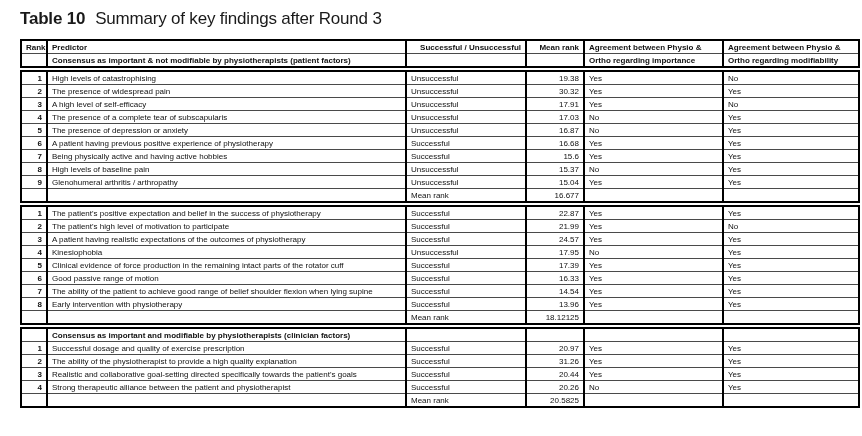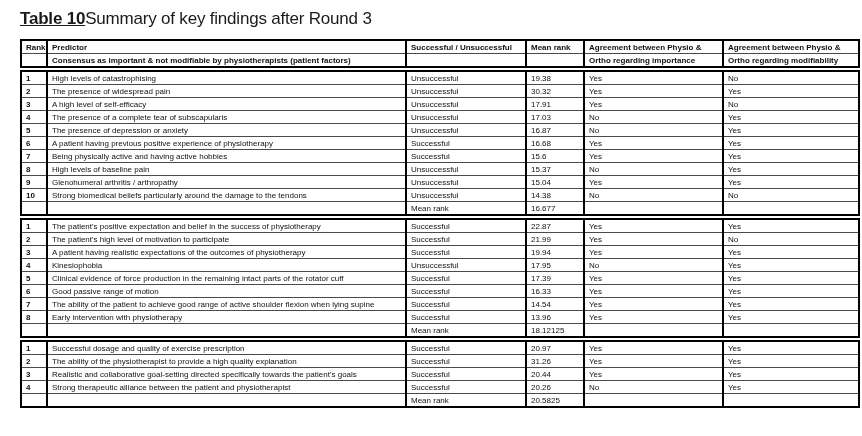--- a/index.html
+++ b/index.html
@@ -7,21 +7,21 @@
     width:862px;height:436px;overflow:hidden;
     font-family:"Liberation Sans","DejaVu Sans",sans-serif;
     color:#111;
   }
   .title{
     margin:9px 0 0 20px;
     font-size:17px;
     color:#1a1a1a;
     letter-spacing:-0.2px;
   }
-  .title .tnum{font-weight:bold;text-decoration:underline;}
+  .title .tnum{font-weight:bold;margin-right:10px;}
   .title .ttext{font-weight:normal;}
   .table-wrap{margin-top:10px;}
   table.tblock{
     border-collapse:collapse;
     table-layout:fixed;
     width:838px;
     margin:0 0 2px 20px;
     border:2px solid #000;
   }
   table.tblock td{
@@ -32,22 +32,22 @@
     height:12px;
     padding:0 4px;
     font-size:8px;
     line-height:11px;
     white-space:nowrap;
     overflow:hidden;
     vertical-align:middle;
     color:#111;
   }
   .bold{font-weight:bold;}
-  .c-center{text-align:left;}
-  .c-rank{text-align:left;padding:0 1px;margin-left:44px;}
+  .c-center{text-align:right;}
+  .c-rank{text-align:right;padding:0 1px;margin-left:44px;}
   col.w-rank{width:26px;}
   col.w-pred{width:359px;}
   col.w-out{width:120px;}
   col.w-mean{width:58px;}
   col.w-agr1{width:139px;}
   col.w-agr2{width:136px;}
 </style>
 </head>
 <body>
 
@@ -162,28 +162,20 @@
         </tr>
         <tr>
           <td class="bold c-rank">9</td>
           <td>Glenohumeral arthritis / arthropathy</td>
           <td>Unsuccessful</td>
           <td class="c-center">15.04</td>
           <td>Yes</td>
           <td>Yes</td>
         </tr>
         <tr>
-          <td class="bold c-rank">10</td>
-          <td>Strong biomedical beliefs particularly around the damage to the tendons</td>
-          <td>Unsuccessful</td>
-          <td class="c-center">14.38</td>
-          <td>No</td>
-          <td>No</td>
-        </tr>
-        <tr>
           <td class="c-rank"></td>
           <td></td>
           <td>Mean rank</td>
           <td class="c-center">16.677</td>
           <td></td>
           <td></td>
         </tr>
       </tbody>
   </table>
 
@@ -210,21 +202,21 @@
           <td>The patient's high level of motivation to participate</td>
           <td>Successful</td>
           <td class="c-center">21.99</td>
           <td>Yes</td>
           <td>No</td>
         </tr>
         <tr>
           <td class="bold c-rank">3</td>
           <td>A patient having realistic expectations of the outcomes of physiotherapy</td>
           <td>Successful</td>
-          <td class="c-center">19.94</td>
+          <td class="c-center">24.57</td>
           <td>Yes</td>
           <td>Yes</td>
         </tr>
         <tr>
           <td class="bold c-rank">4</td>
           <td>Kinesiophobia</td>
           <td>Unsuccessful</td>
           <td class="c-center">17.95</td>
           <td>No</td>
           <td>Yes</td>
@@ -240,21 +232,21 @@
         <tr>
           <td class="bold c-rank">6</td>
           <td>Good passive range of motion</td>
           <td>Successful</td>
           <td class="c-center">16.33</td>
           <td>Yes</td>
           <td>Yes</td>
         </tr>
         <tr>
           <td class="bold c-rank">7</td>
-          <td>The ability of the patient to achieve good range of active shoulder flexion when lying supine</td>
+          <td>The ability of the patient to achieve good range of belief shoulder flexion when lying supine</td>
           <td>Successful</td>
           <td class="c-center">14.54</td>
           <td>Yes</td>
           <td>Yes</td>
         </tr>
         <tr>
           <td class="bold c-rank">8</td>
           <td>Early intervention with physiotherapy</td>
           <td>Successful</td>
           <td class="c-center">13.96</td>
@@ -276,20 +268,28 @@
     <colgroup>
       <col class="w-rank">
         <col class="w-pred">
         <col class="w-out">
         <col class="w-mean">
         <col class="w-agr1">
         <col class="w-agr2">
     </colgroup>
     <tbody>
         <tr>
+          <td class="c-rank"></td>
+          <td class="bold">Consensus as important and modifiable by physiotherapists (clinician factors)</td>
+          <td></td>
+          <td></td>
+          <td></td>
+          <td></td>
+        </tr>
+        <tr>
           <td class="bold c-rank">1</td>
           <td>Successful dosage and quality of exercise prescription</td>
           <td>Successful</td>
           <td class="c-center">20.97</td>
           <td>Yes</td>
           <td>Yes</td>
         </tr>
         <tr>
           <td class="bold c-rank">2</td>
           <td>The ability of the physiotherapist to provide a high quality explanation</td>

